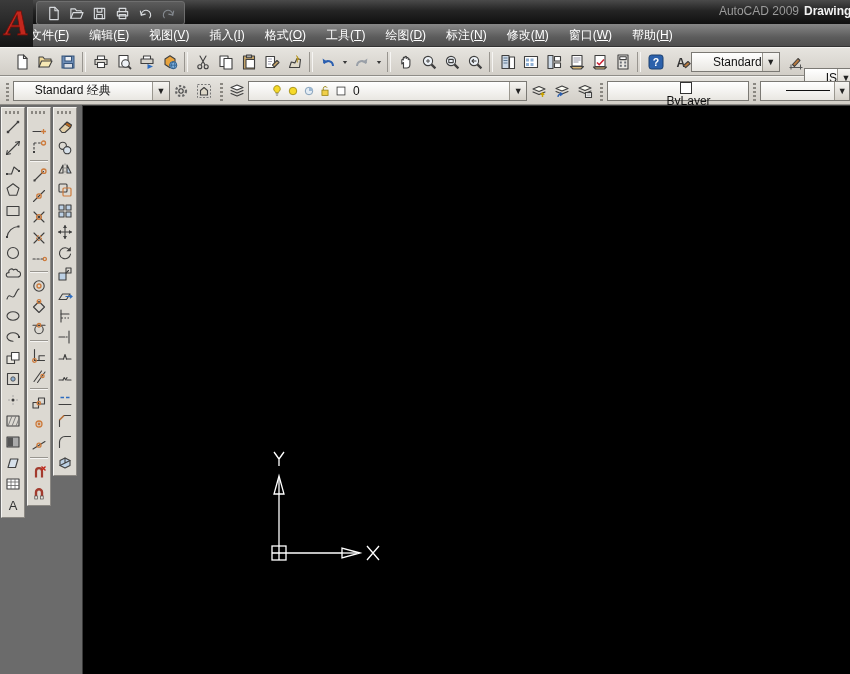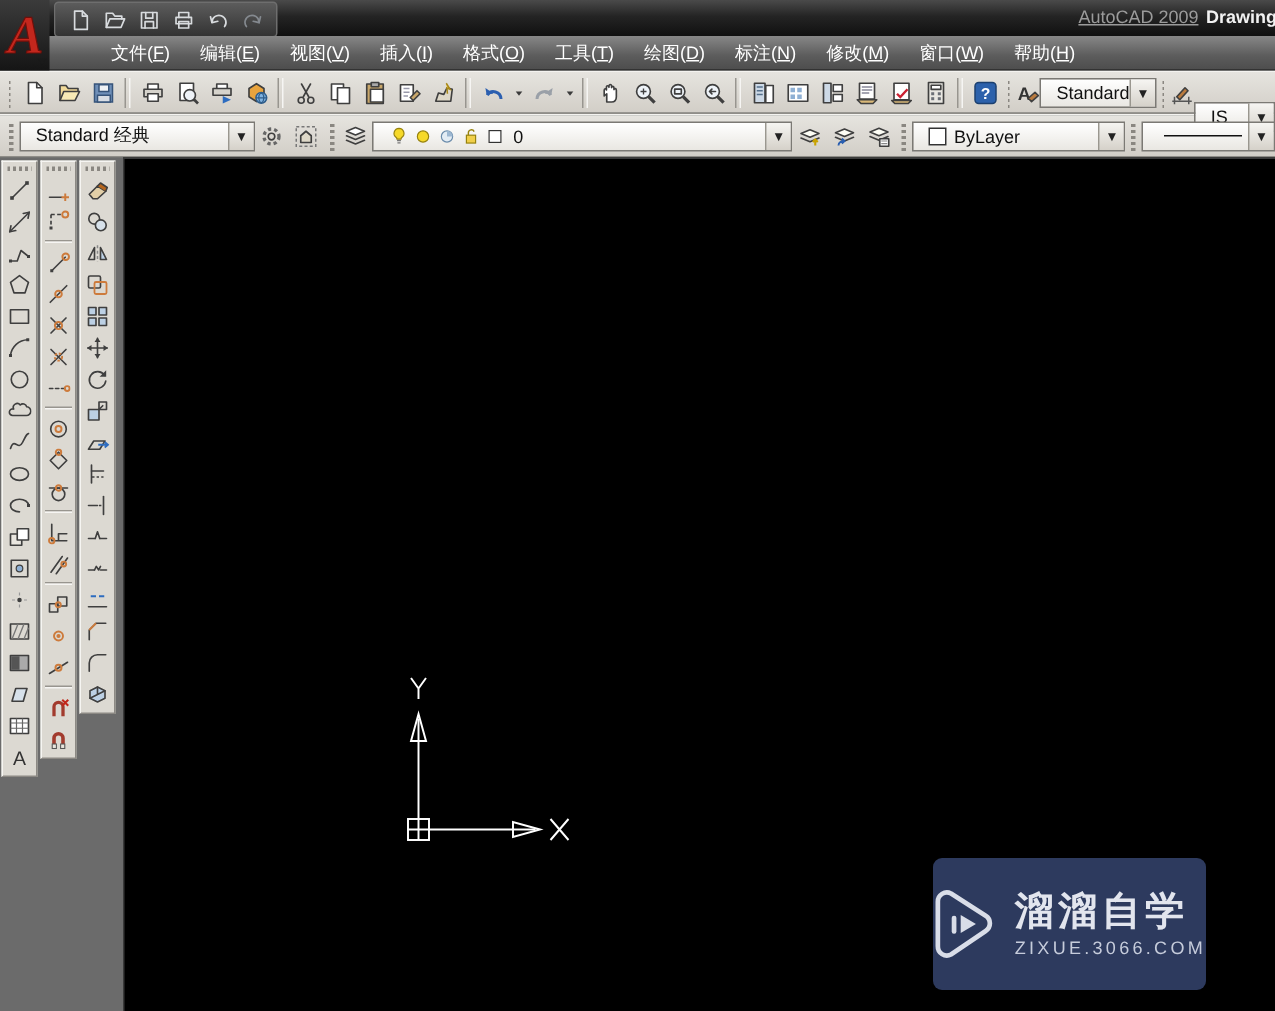--- a/index.html
+++ b/index.html
@@ -7,38 +7,38 @@
        font-family:"Liberation Sans",sans-serif;-webkit-font-smoothing:antialiased;}
   
   .titlebar{height:24px;background:linear-gradient(#4a4a4a,#242424 45%,#101010);position:relative;z-index:5;}
   .logo{position:absolute;left:0;top:0;width:33px;height:47px;z-index:20;
         background:linear-gradient(#3b3b3b,#151515);display:flex;align-items:center;justify-content:center;}
   .logo svg{display:block;}
   .qat{position:absolute;left:36px;top:1px;height:22px;display:flex;align-items:center;gap:3px;
        background:linear-gradient(#5c5c5c,#333);border:1px solid #6e6e6e;border-radius:3px;padding:0 6px;}
   .qbtn{width:20px;height:20px;display:flex;align-items:center;justify-content:center;background:transparent;border:0;padding:0;}
   .title-text{position:absolute;right:-8px;top:4px;font-size:12px;white-space:nowrap;}
-  .title-product{color:#9b9b9b;text-decoration:underline;}
+  .title-product{color:#9b9b9b;}
   .title-doc{color:#f2f2f2;font-weight:bold;margin-left:5px;}
   
   .menubar{height:22px;background:linear-gradient(#878787,#5c5c5c 60%,#4e4e4e);display:flex;align-items:center;
-           padding-left:64px;border-bottom:1px solid #333;position:relative;z-index:5;}
+           padding-left:20px;border-bottom:1px solid #333;position:relative;z-index:5;}
   .menu-item{color:#fff;font-size:12px;padding:3px 10px;cursor:default;white-space:nowrap;}
   .menu-item u{text-decoration:underline;}
   
   .tb-row{height:27px;background:linear-gradient(#e6e4df,#d2cec7);display:flex;align-items:center;
           border-top:1px solid #f4f3f0;border-bottom:1px solid #8f8d88;padding:0 0 0 2px;white-space:nowrap;}
   .tbtn{width:23px;height:23px;display:flex;align-items:center;justify-content:center;background:transparent;border:0;padding:0;}
   .ticon{display:flex;}
   .ddbtn{width:11px;height:22px;display:flex;align-items:center;justify-content:center;}
   .sep{width:2px;height:20px;border-left:1px solid #98958f;border-right:1px solid #f6f5f3;margin:0 3px;}
   .grip{width:3px;height:20px;margin:0 4px;
         background:repeating-linear-gradient(0deg,#8a8781 0 2px,transparent 2px 4px);}
   .combo{height:20px;background:linear-gradient(#ffffff,#e9e7e2);border:1px solid #7b7974;display:flex;
-         align-items:center;font-size:12px;color:#111;padding-left:10px;box-sizing:border-box;}
+         align-items:center;font-size:12px;color:#111;padding-left:21px;box-sizing:border-box;}
   .combo .arrow{margin-left:auto;width:16px;align-self:stretch;background:linear-gradient(#f6f5f2,#d5d1c9);
          border-left:1px solid #9a978f;display:flex;align-items:center;justify-content:center;font-size:9px;color:#222;}
   .swatch{width:10px;height:10px;background:#fff;border:1px solid #333;margin-right:5px;flex:none;}
   .lt-line{width:52px;border-top:1px solid #111;margin:0 4px;}
   .layer-ic{display:flex;margin-right:2px;flex:none;}
   
   .main{display:flex;height:572px;}
   .dock{width:82px;position:relative;background:#6b6b6b;flex:none;}
   .vtb{position:absolute;top:2px;width:24px;background:#dcd9d2;border:1px solid;
        border-color:#f6f5f2 #8c8984 #8c8984 #f6f5f2;display:flex;flex-direction:column;align-items:center;
@@ -500,21 +500,21 @@
           <svg viewBox="0 0 16 16" width="16" height="16">
             <path d="M2 5L8 2.5 14 5 8 7.5z" fill="#fdfdf5" stroke="#3f3f3f" stroke-width="1.1" stroke-linecap="round" stroke-linejoin="round"></path>
             <path d="M2 8l6 2.5L14 8" stroke="#3f3f3f" stroke-width="1.1" fill="none" stroke-linecap="round" stroke-linejoin="round"></path>
             <rect x="8.5" y="9.5" width="6" height="5" fill="#fff" stroke="#3f3f3f" stroke-width="1.1" stroke-linecap="round" stroke-linejoin="round"></rect>
             <path d="M9.5 11h4M9.5 12.8h4" stroke="#888" stroke-width=".8"></path>
           </svg>
         </span>
       </button>
     </span>
   <span class="grip"></span>
-  <div class="combo" style="width:152px;">
+  <div class="combo" style="width:152px;flex-direction:column;">
     <span class="swatch"></span>
     <span>ByLayer</span>
     <span class="arrow">▼</span>
   </div>
   <span class="grip"></span>
   <div class="combo" style="width:90px;">
     <span class="lt-line"></span>
     <span class="arrow">▼</span>
   </div>
 </div>
@@ -983,25 +983,14 @@
         <path d="M20 105h56"></path>
         <path d="M94 105l-18-5v10z"></path>
         <path d="M76 105h15"></path>
 
         <path d="M101 98l12 14M113 98l-12 14"></path>
       </g>
       <text x="13" y="16" font-size="0">Y</text>
       <text x="107" y="110" font-size="0">X</text>
     </svg>
 
-    <div class="watermark" id="wm" style="background: rgb(45, 58, 94);">
-      <svg width="46" height="52" viewBox="0 0 46 52">
-        <path d="M13 4 L38 20 a6.5 6.5 0 0 1 0 11 L13 48 a6.5 6.5 0 0 1 -9.5 -6 V10 A6.5 6.5 0 0 1 13 4 Z" fill="none" stroke="#d9dde8" stroke-width="3.4"></path>
-        <rect x="13.5" y="20" width="3.4" height="13" rx="1.6" fill="#d9dde8"></rect>
-        <path d="M20 19.5l11 6.5-11 6.5z" fill="#d9dde8"></path>
-      </svg>
-      <div class="wm-text">
-        <span class="wm-title">溜溜自学</span>
-        <span class="wm-url">zixue.3066.com</span>
-      </div>
-    </div>
   </div>
 </div>
 
 </body></html>

